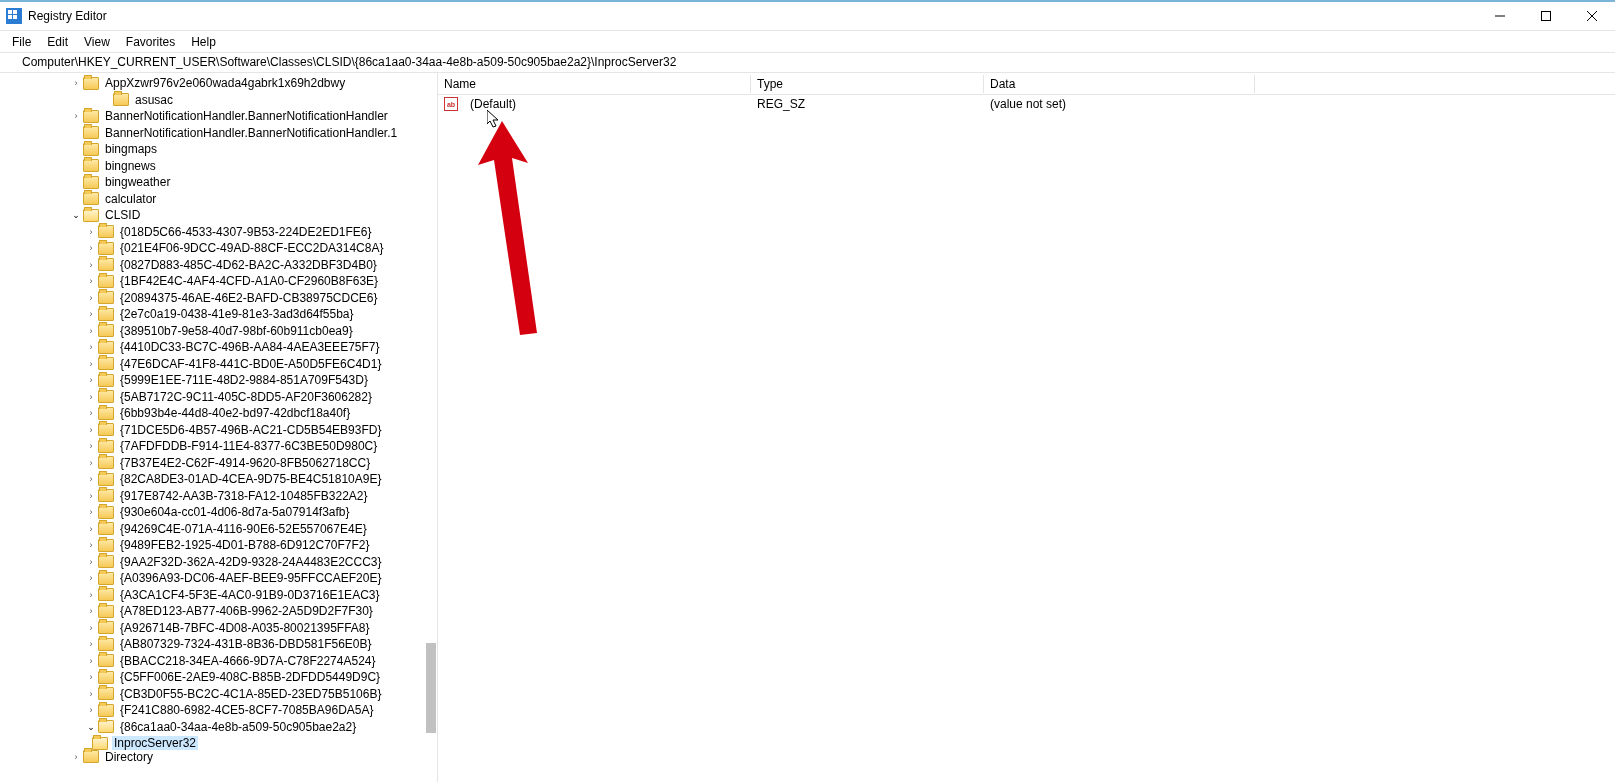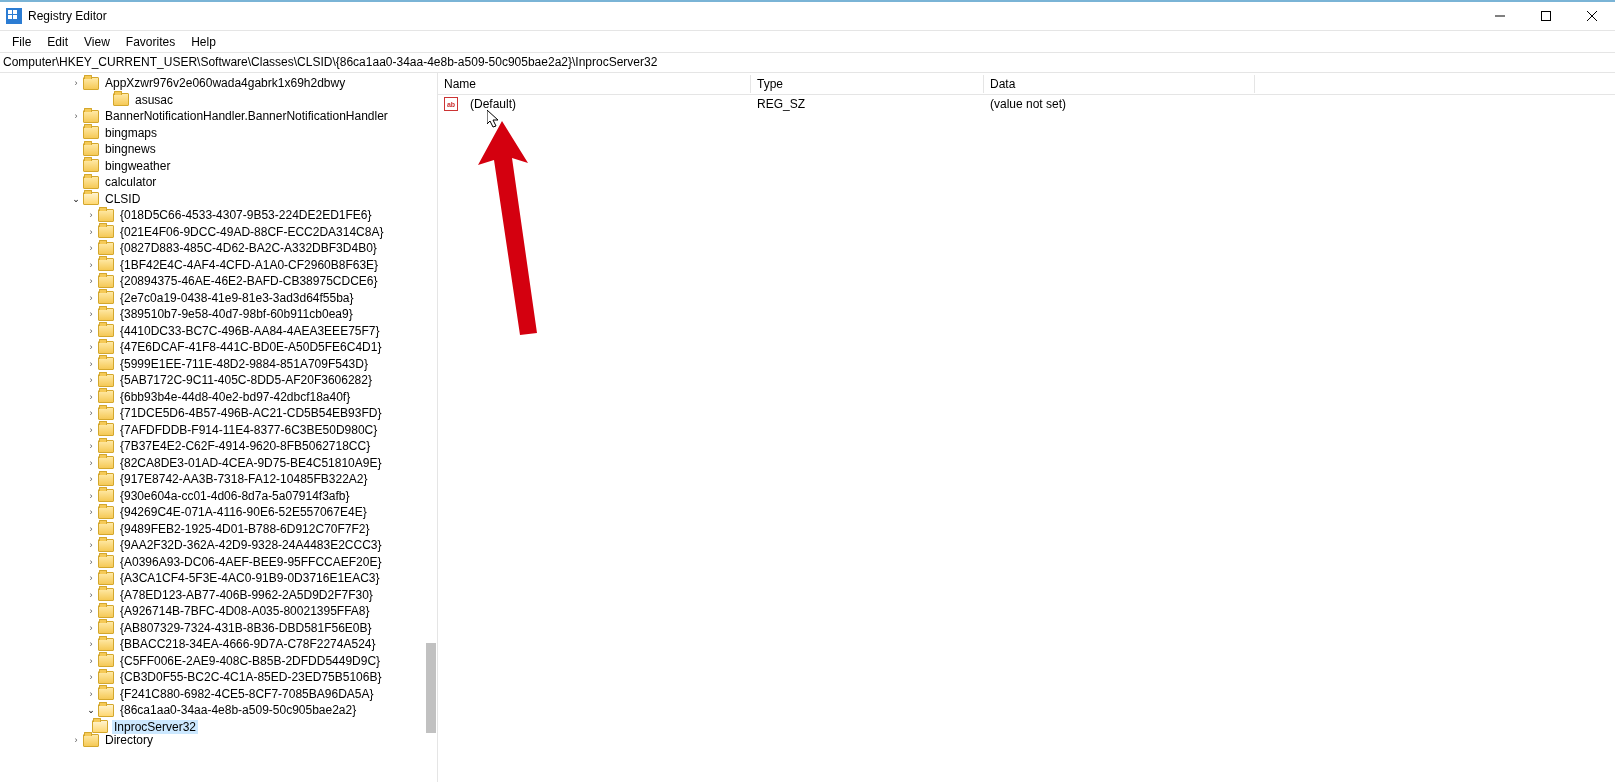--- a/index.html
+++ b/index.html
@@ -39,21 +39,21 @@
 .menubar {
   display: flex;
   height: 22px;
   align-items: center;
   padding: 0 4px;
   border-bottom: 1px solid #e5e5e5;
 }
 .menu-item { padding: 2px 8px; cursor: default; }
 .address-bar {
   height: 20px;
-  padding: 2px 3px;
+  padding: 2px 22px;
   border-bottom: 1px solid #e5e5e5;
   font-size: 12px;
   white-space: nowrap;
   overflow: hidden;
 }
 .main { display: flex; height: calc(100% - 73px); }
 .tree-pane {
   width: 438px;
   border-right: 1px solid #e5e5e5;
   overflow-y: auto;
@@ -227,20 +227,25 @@
           <span class="tree-label">asusac</span>
         </div>
         <div class="tree-row" style="padding-left: 71px;">
           <span class="chevron">›</span>
           <span class="folder-icon"></span>
           <span class="tree-label">BannerNotificationHandler.BannerNotificationHandler</span>
         </div>
         <div class="tree-row" style="padding-left: 71px;">
           <span class="chevron"></span>
           <span class="folder-icon"></span>
+          <span class="tree-label">BannerNotificationHandler.BannerNotificationHandler.1</span>
+        </div>
+        <div class="tree-row" style="padding-left: 71px;">
+          <span class="chevron"></span>
+          <span class="folder-icon"></span>
           <span class="tree-label">bingmaps</span>
         </div>
         <div class="tree-row" style="padding-left: 71px;">
           <span class="chevron"></span>
           <span class="folder-icon"></span>
           <span class="tree-label">bingnews</span>
         </div>
         <div class="tree-row" style="padding-left: 71px;">
           <span class="chevron"></span>
           <span class="folder-icon"></span>

